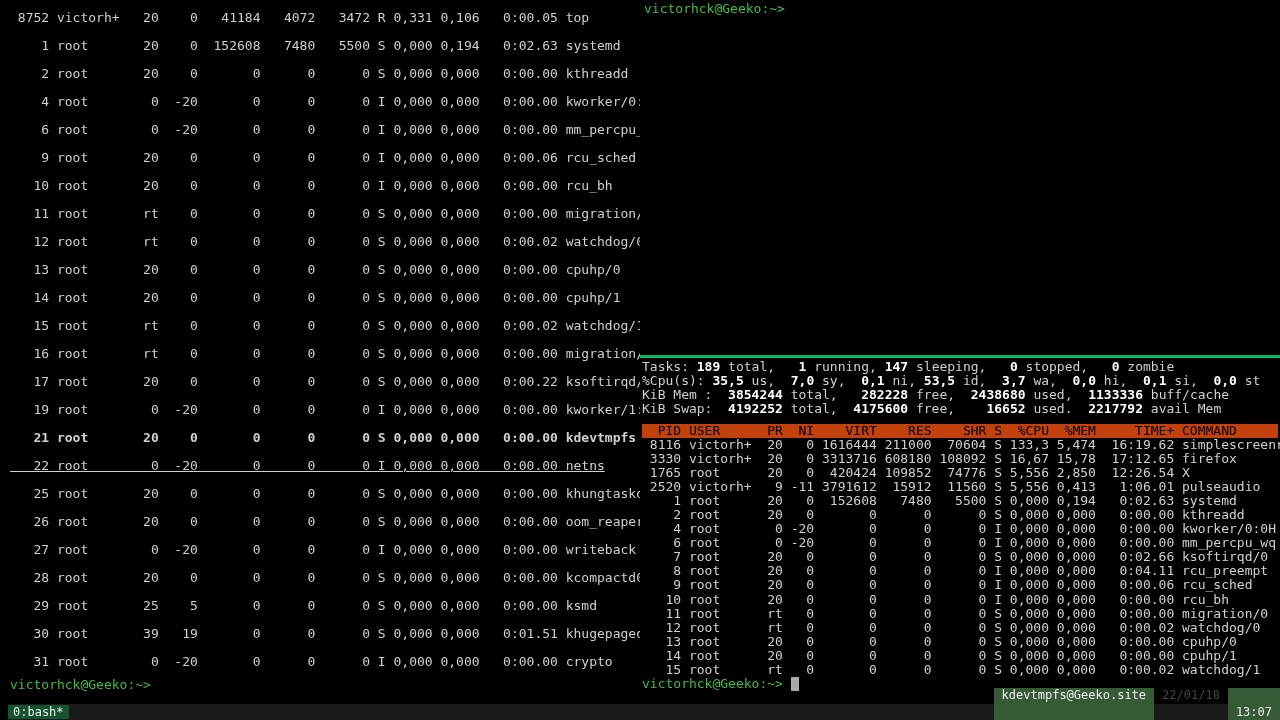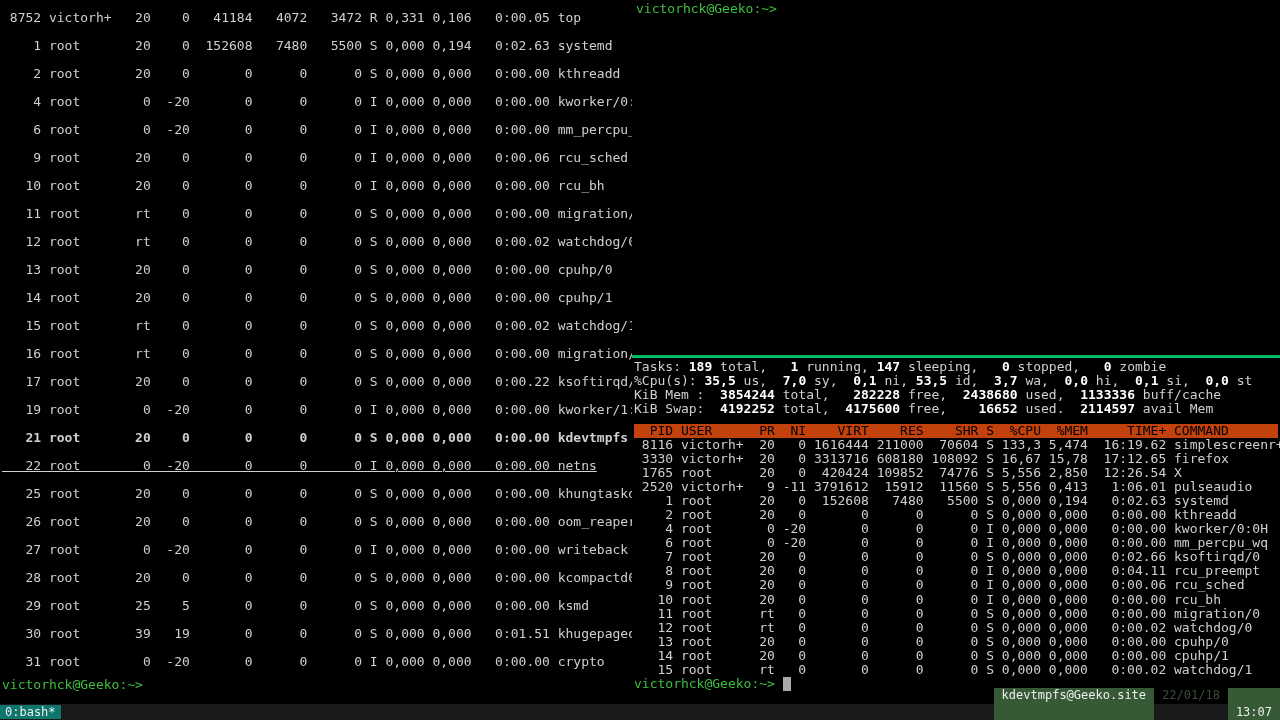--- a/index.html
+++ b/index.html
@@ -12,20 +12,21 @@
     width: 1280px;
     height: 720px;
     overflow: hidden;
     position: relative;
   }
   .screen {
     position: absolute; inset: 0;
     display: grid;
     grid-template-columns: 632px 1fr;
     grid-template-rows: 1fr 16px;
+    margin-left: 8px;
   }
   .left-pane {
     grid-column: 1; grid-row: 1;
     padding: 4px 2px 0 2px;
     overflow: hidden;
   }
   .right-col {
     grid-column: 2; grid-row: 1;
     display: grid;
     grid-template-rows: 355px 3px 1fr;
@@ -44,21 +45,21 @@
   }
   .statusbar {
     grid-column: 1 / span 2; grid-row: 2;
     background: #1a1a1a;
     display: flex;
     align-items: center;
     font-size: 12px;
     color: #999;
   }
   .status-left {
-    background: #0f766e;
+    background: #14532d;
     color: #eee;
     padding: 1px 5px;
   }
   .status-right {
     margin-left: auto;
     display: flex;
     gap: 0;
   }
   .status-host { background:#355a35; color:#eee; padding:1px 8px; }
   .status-date { color:#3a4d3a; padding:1px 8px; }
@@ -108,21 +109,21 @@
 
   <div class="right-col">
     <div class="right-top">
       <span class="prompt-green">victorhck@Geeko:~&gt;</span>
     </div>
     <div class="splitter"></div>
     <div class="right-bottom" id="right-pane">
         <div class="row">Tasks: <span class="hl">189</span> total,   <span class="hl">1</span> running, <span class="hl">147</span> sleeping,   <span class="hl">0</span> stopped,   <span class="hl">0</span> zombie</div>
         <div class="row">%Cpu(s): <span class="hl">35,5</span> us,  <span class="hl">7,0</span> sy,  <span class="hl">0,1</span> ni, <span class="hl">53,5</span> id,  <span class="hl">3,7</span> wa,  <span class="hl">0,0</span> hi,  <span class="hl">0,1</span> si,  <span class="hl">0,0</span> st</div>
         <div class="row">KiB Mem :  <span class="hl">3854244</span> total,   <span class="hl">282228</span> free,  <span class="hl">2438680</span> used,  <span class="hl">1133336</span> buff/cache</div>
-        <div class="row">KiB Swap:  <span class="hl">4192252</span> total,  <span class="hl">4175600</span> free,    <span class="hl">16652</span> used.  <span class="hl">2114597</span> avail Mem</div>
+        <div class="row">KiB Swap:  <span class="hl">4192252</span> total,  <span class="hl">4175600</span> free,    <span class="hl">16652</span> used.  <span class="hl">2217792</span> avail Mem</div>
         <div style="height: 8px;"></div>
         <div class="hdr">  PID USER      PR  NI    VIRT    RES    SHR S  %CPU  %MEM     TIME+ COMMAND    </div>
         <div class="row"> 8116 victorh+  20   0 1616444 211000  70604 S 133,3 5,474  16:19.62 simplescreenr+</div>
         <div class="row"> 3330 victorh+  20   0 3313716 608180 108092 S 16,67 15,78  17:12.65 firefox</div>
         <div class="row"> 1765 root      20   0  420424 109852  74776 S 5,556 2,850  12:26.54 X</div>
         <div class="row"> 2520 victorh+   9 -11 3791612  15912  11560 S 5,556 0,413   1:06.01 pulseaudio</div>
         <div class="row">    1 root      20   0  152608   7480   5500 S 0,000 0,194   0:02.63 systemd</div>
         <div class="row">    2 root      20   0       0      0      0 S 0,000 0,000   0:00.00 kthreadd</div>
         <div class="row">    4 root       0 -20       0      0      0 I 0,000 0,000   0:00.00 kworker/0:0H</div>
         <div class="row">    6 root       0 -20       0      0      0 I 0,000 0,000   0:00.00 mm_percpu_wq</div>

